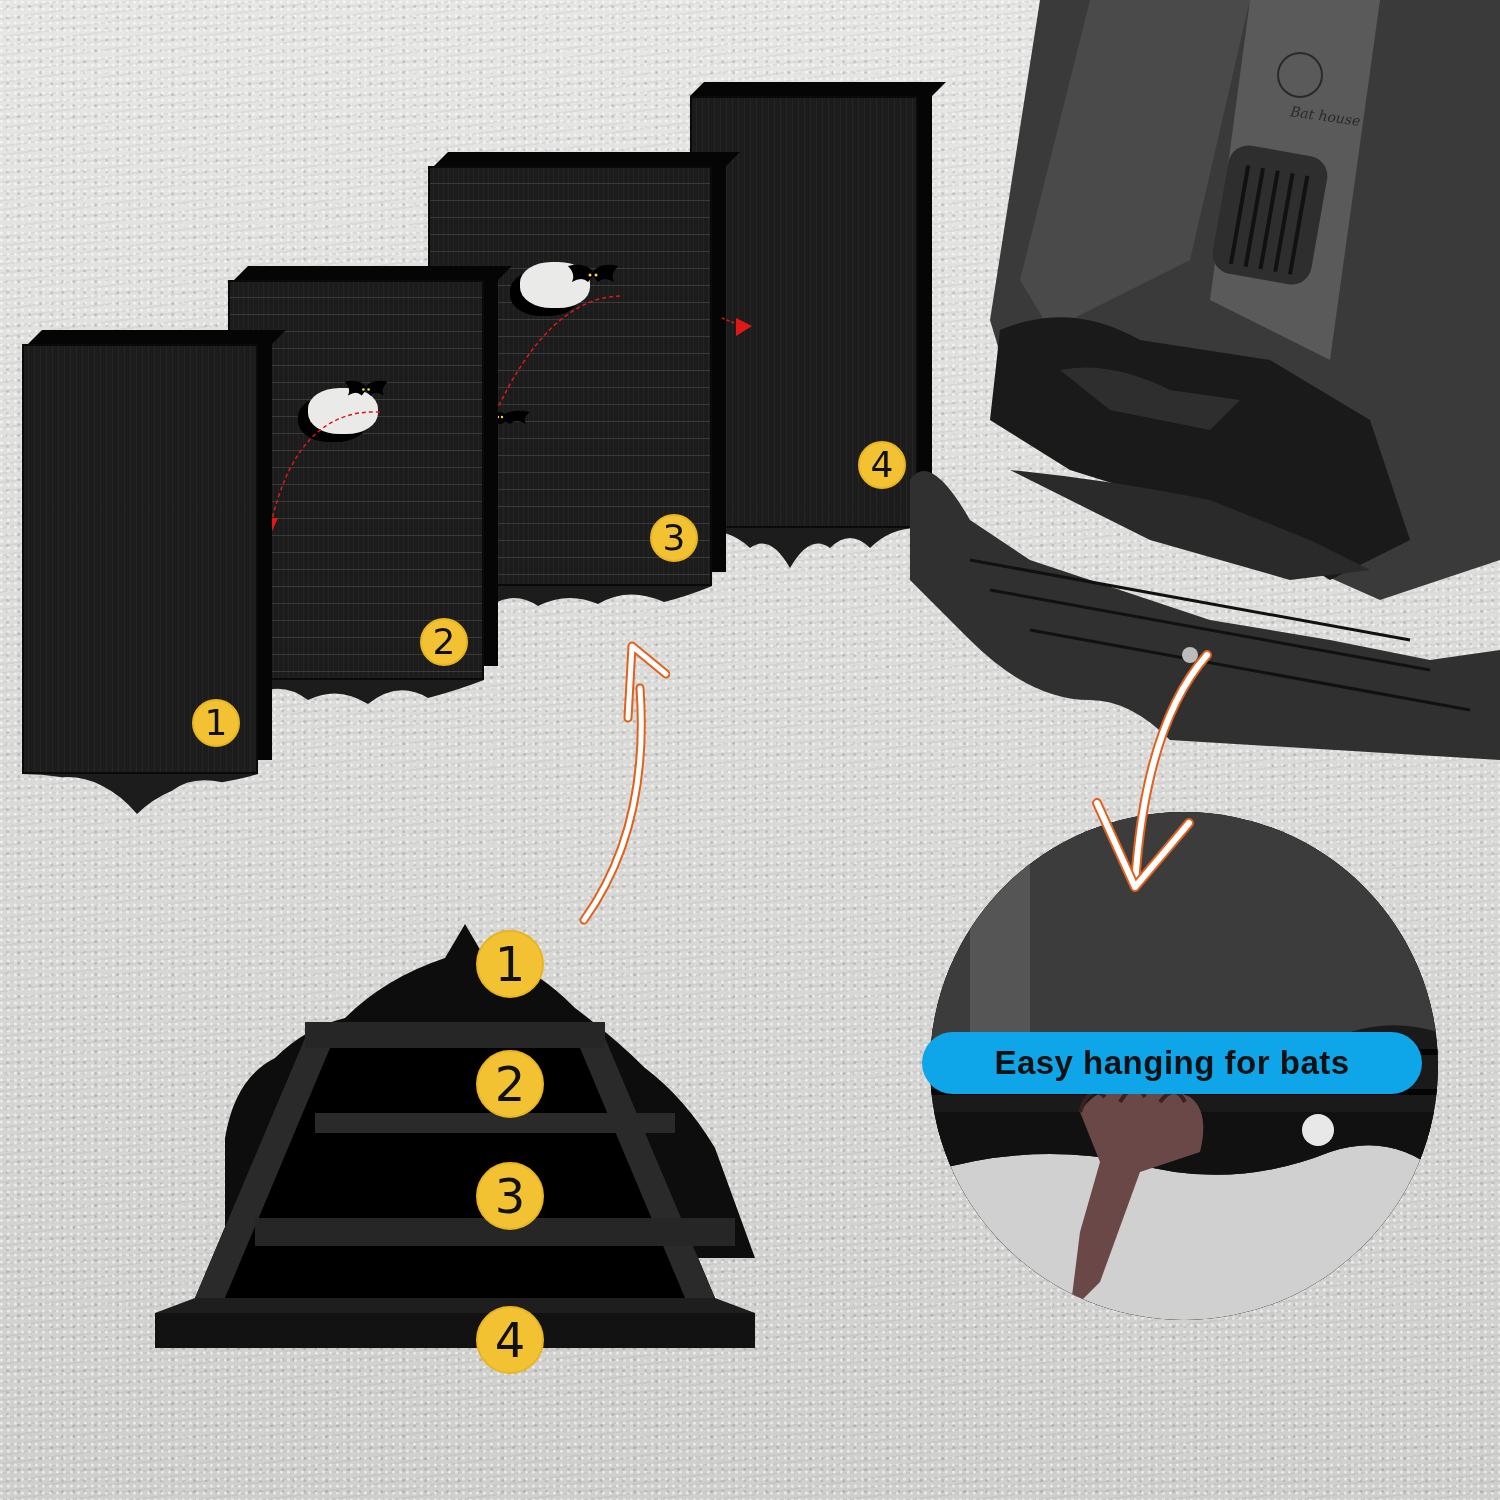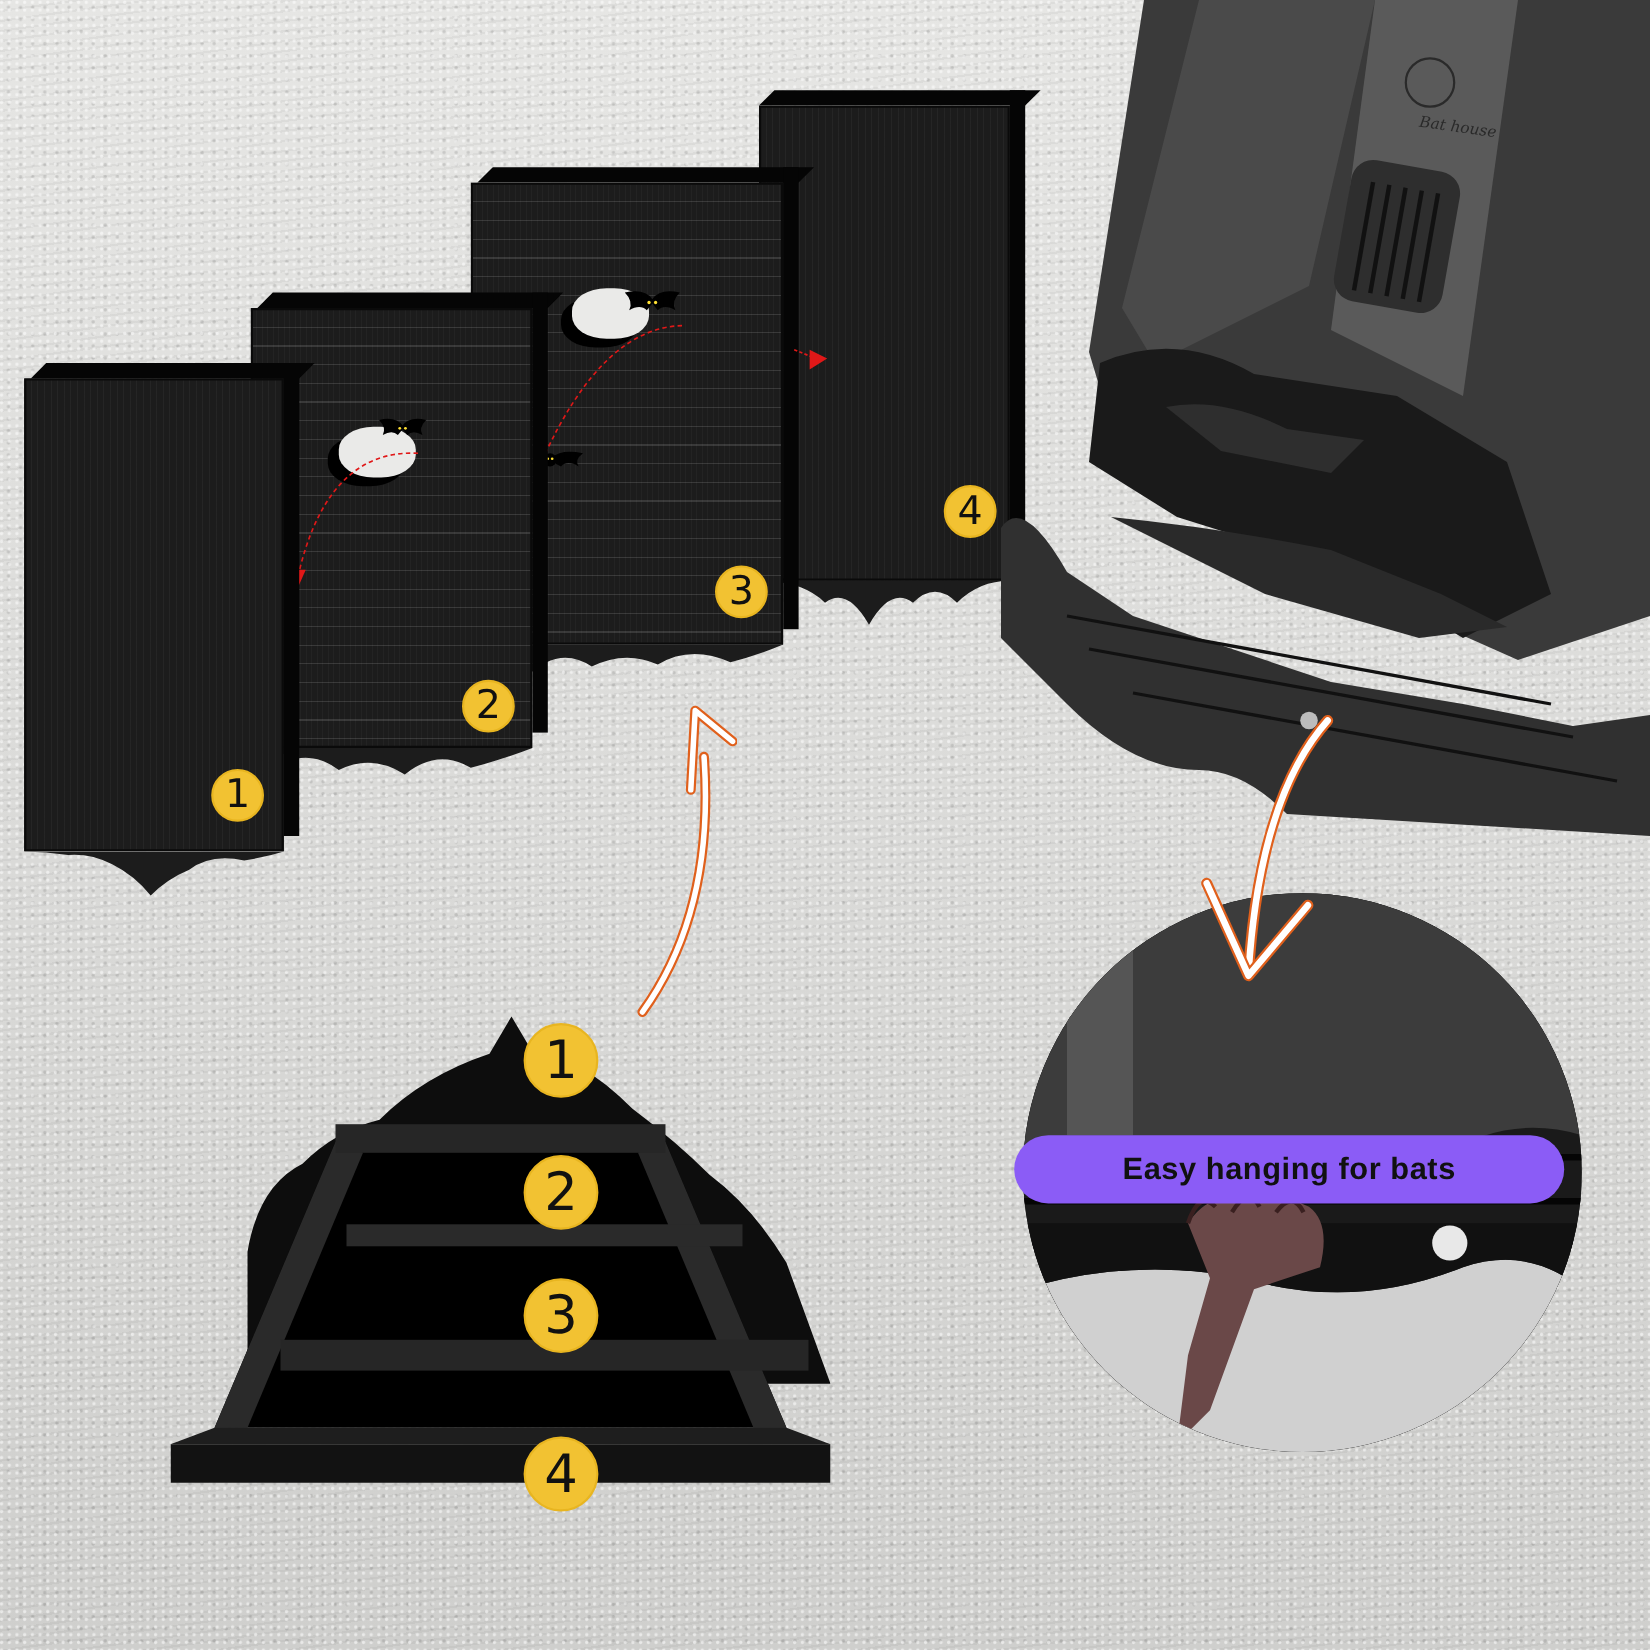--- a/index.html
+++ b/index.html
@@ -20,22 +20,22 @@
       repeating-linear-gradient(180deg, rgba(255,255,255,.13) 0 1px, transparent 1px 17px),
       repeating-linear-gradient(90deg, rgba(255,255,255,.03) 0 1px, transparent 1px 5px);}
   .panel .edge-top{position:absolute;left:6px;right:-14px;top:-14px;height:14px;background:#050505;transform:skewX(-45deg);transform-origin:bottom left;}
   .panel .edge-right{position:absolute;top:-14px;right:-14px;width:14px;bottom:14px;background:#050505;}
   .scallop{position:absolute;bottom:-60px;left:0;width:100%;height:60px;}
   .badge{position:absolute;width:44px;height:44px;border-radius:50%;background:#f2c232;border:2px solid #e8b520;
     color:#111;font-size:36px;line-height:44px;text-align:center;font-family:"DejaVu Sans",sans-serif;}
   .badge.lg{width:64px;height:64px;line-height:64px;font-size:48px;}
   .hole{position:absolute;width:70px;height:46px;border-radius:45%;background:#eaeae8;
     box-shadow:-10px 8px 0 #000;}
-  .caption{position:absolute;left:922px;top:1032px;width:500px;height:62px;border-radius:32px;background:#8b5cf6;
-    display:flex;align-items:center;justify-content:center;font-weight:bold;font-size:28px;color:#111;letter-spacing:0.5px;}
+  .caption{position:absolute;left:922px;top:1032px;width:500px;height:62px;border-radius:32px;background:#0ea5e9;
+    display:flex;align-items:center;justify-content:center;font-weight:bold;font-size:33px;color:#111;letter-spacing:0.5px;}
   .circle-inset{position:absolute;left:930px;top:812px;width:508px;height:508px;border-radius:50%;overflow:hidden;background:#1a1a1a;}
 </style>
 </head>
 <body>
 
 <div>
 
   <div class="panel" style="left:690px;top:96px;width:228px;height:432px;">
     <div class="edge-top" style="left:0;right:-14px;"></div>
     <div class="edge-right"></div>

